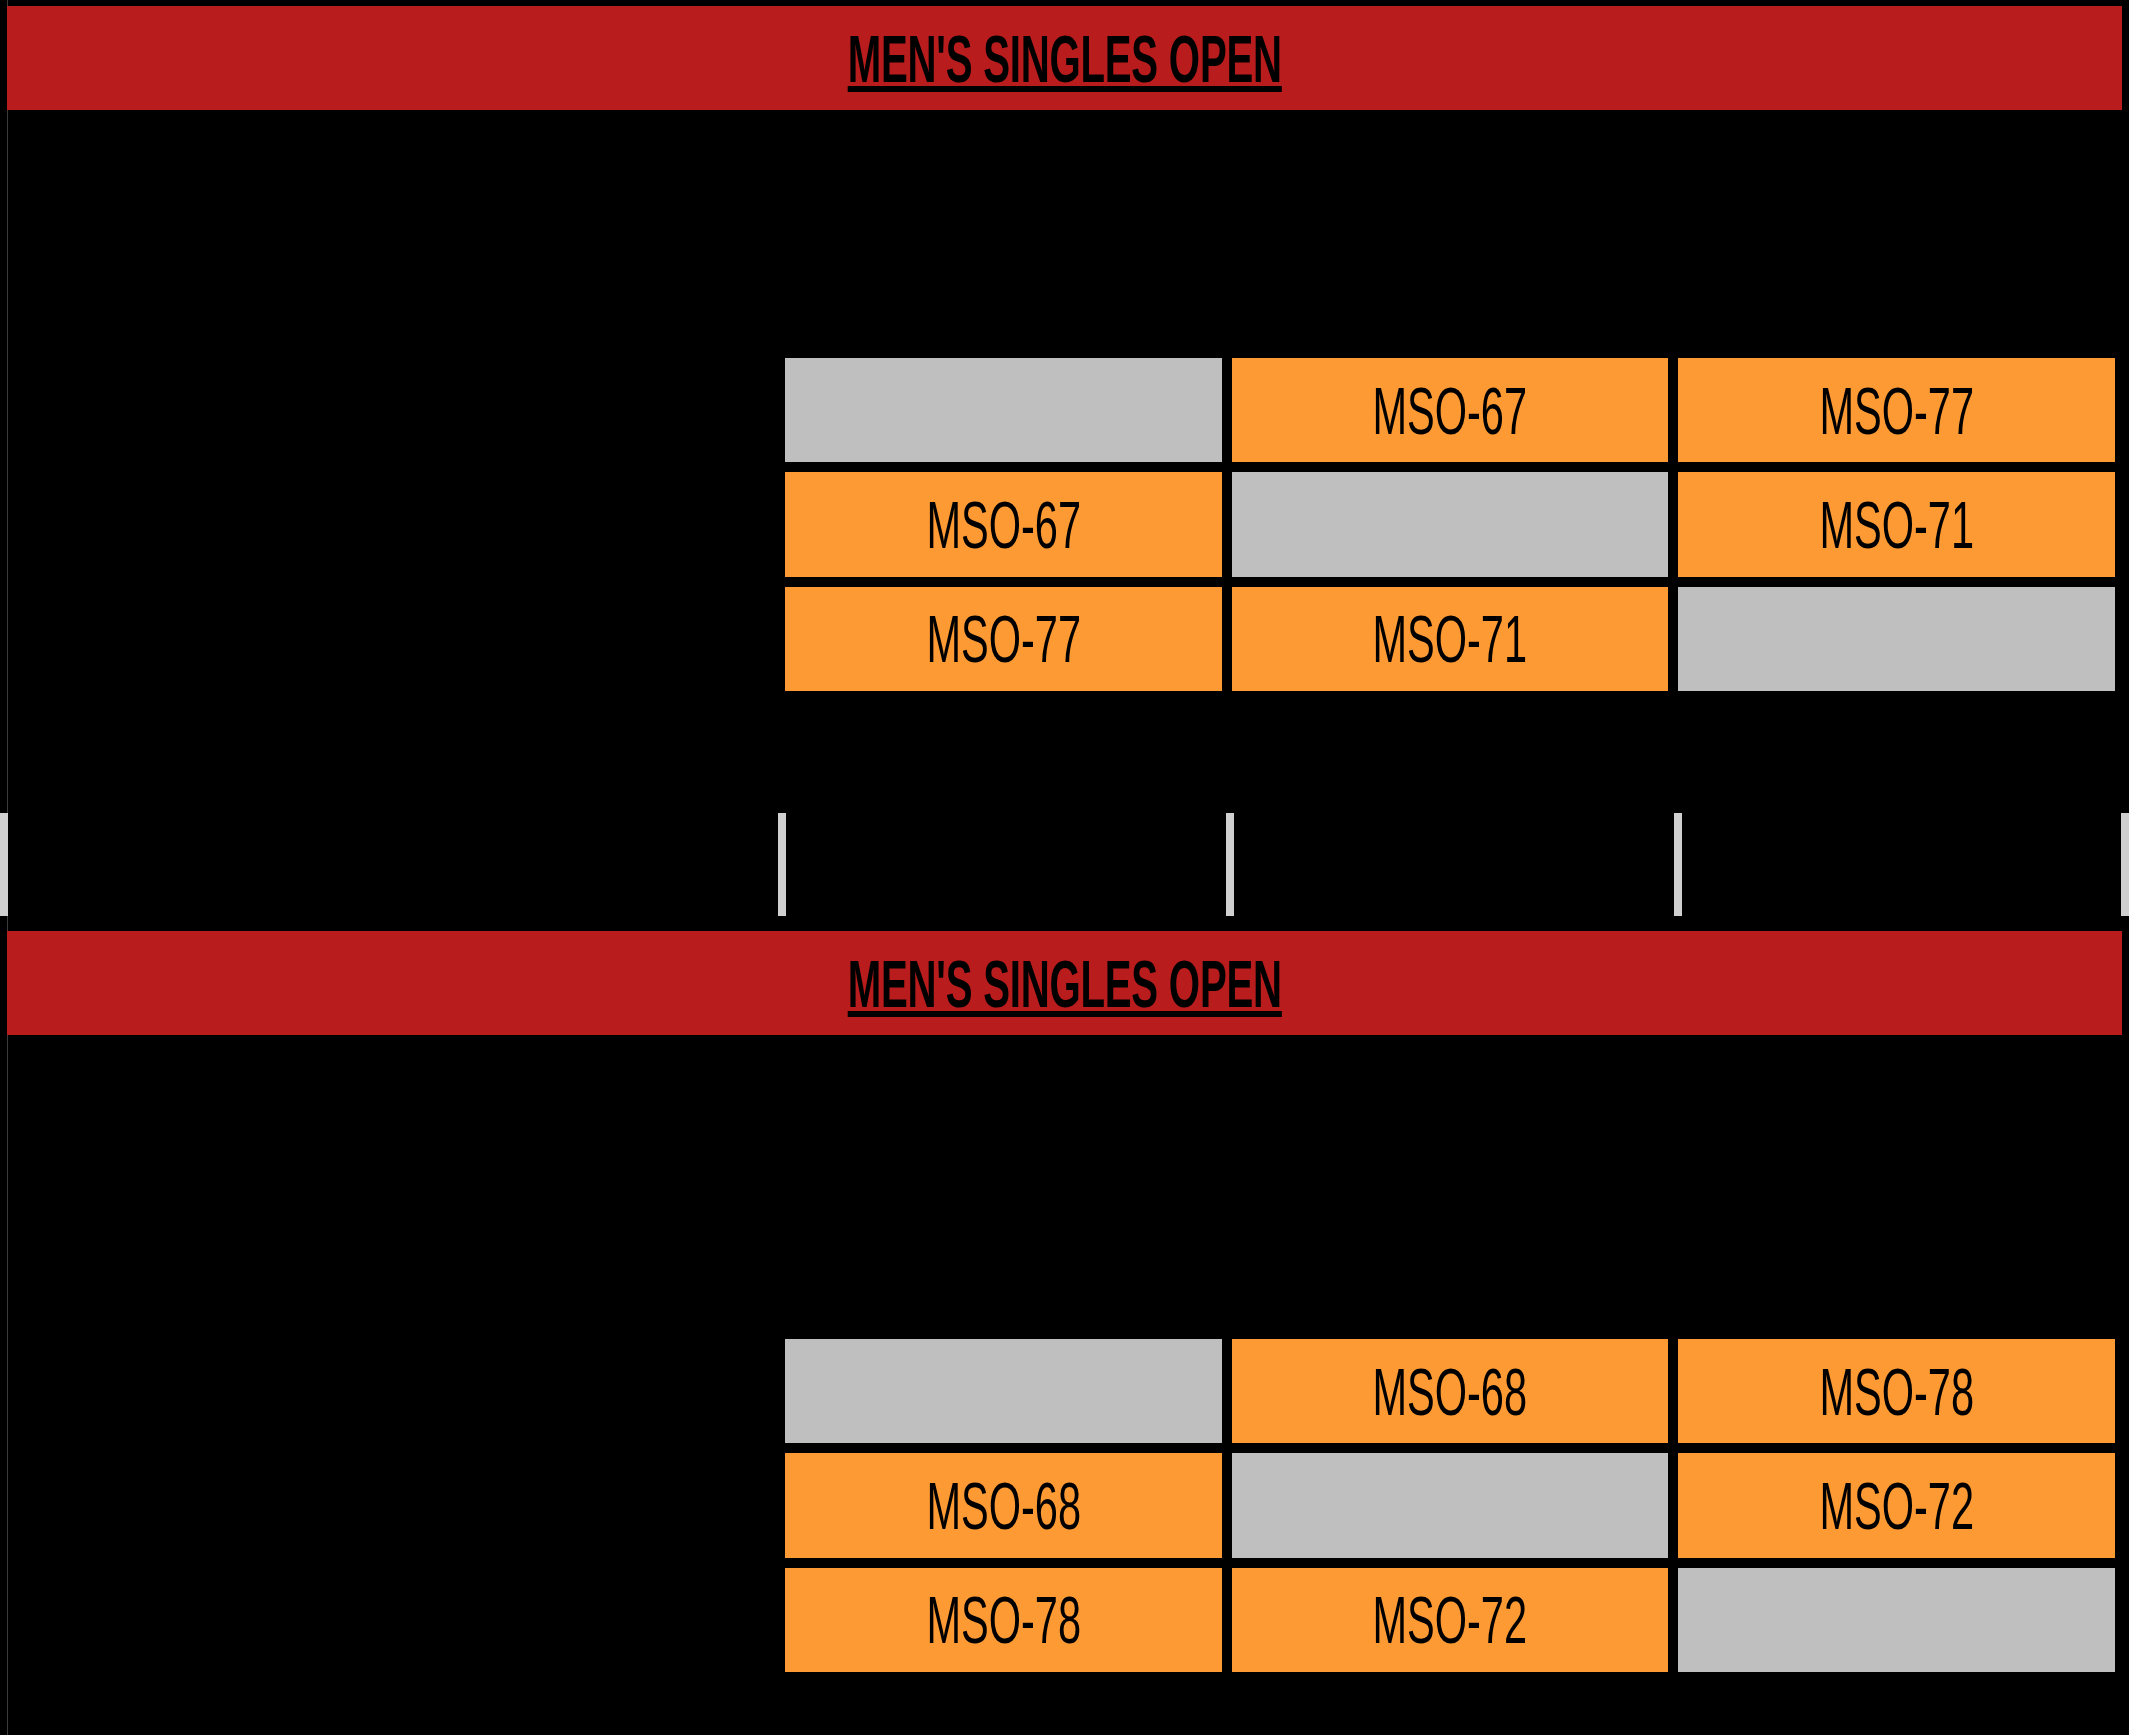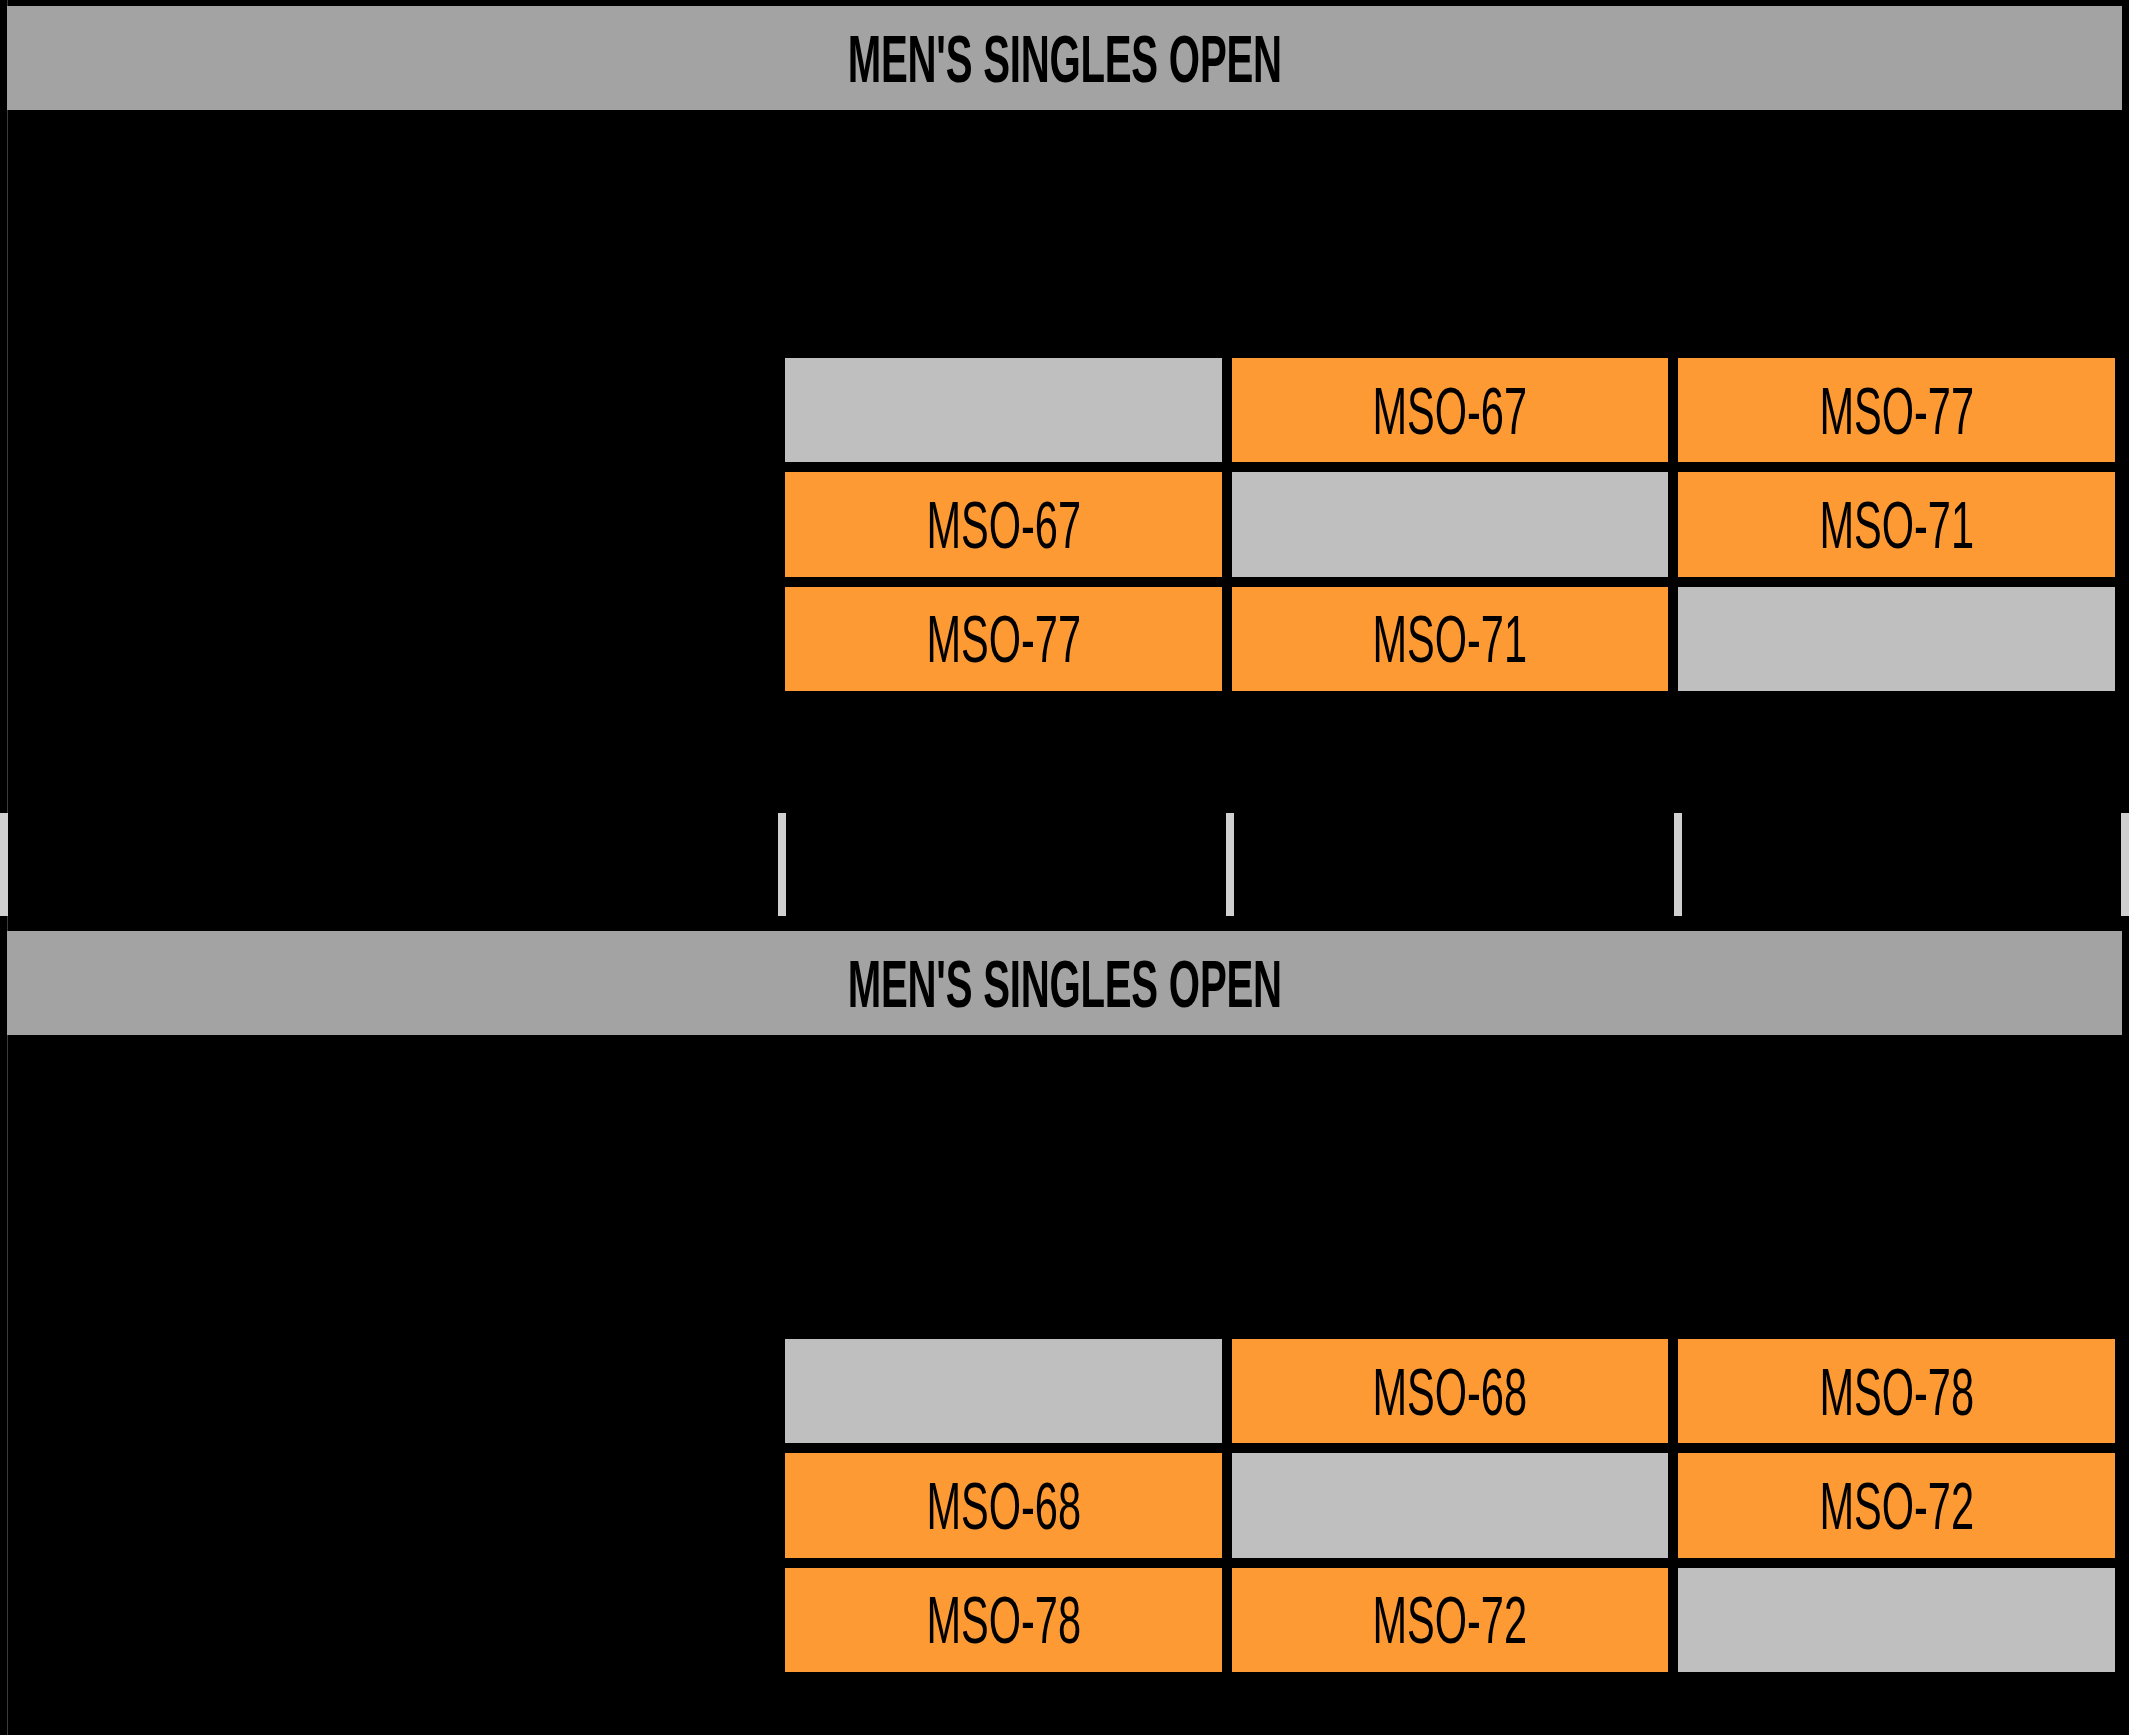--- a/index.html
+++ b/index.html
@@ -11,22 +11,22 @@
 
   
   .edge-rule{
     position:absolute;left:7.2px;top:0;width:1.3px;height:1736px;
     background:#6b6b6b;opacity:.55;
   }
 
   
   .banner{
     position:absolute;left:7.2px;width:2115px;height:104px;
-    background:#a3a3a3;
-    display:flex;align-items:center;justify-content:center;
+    background:#b91c1c;
+    display:flex;align-items:center;justify-content:center;text-decoration:underline;
   }
   .banner .title{
     color:#000;
     font-weight:bold;
     font-size:67px;
     line-height:1;
     letter-spacing:-0.4px;
     transform:scaleX(.60);
     transform-origin:center center;
     white-space:nowrap;

